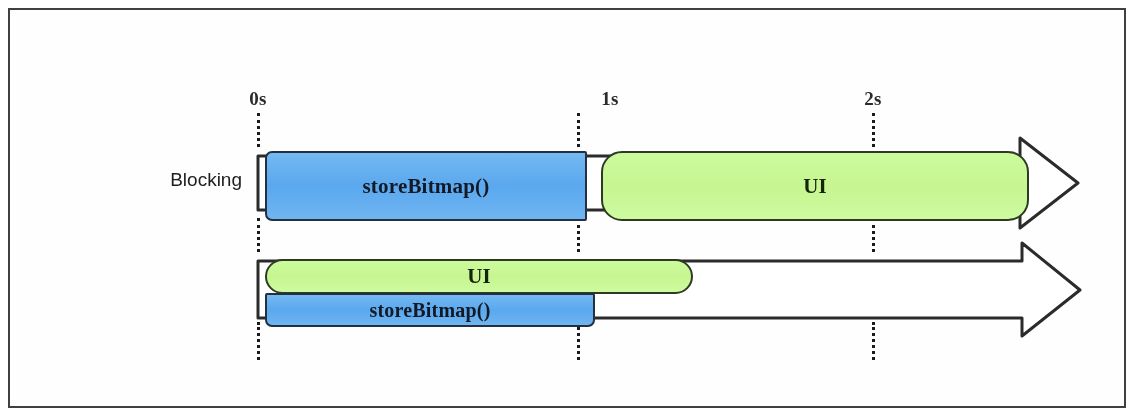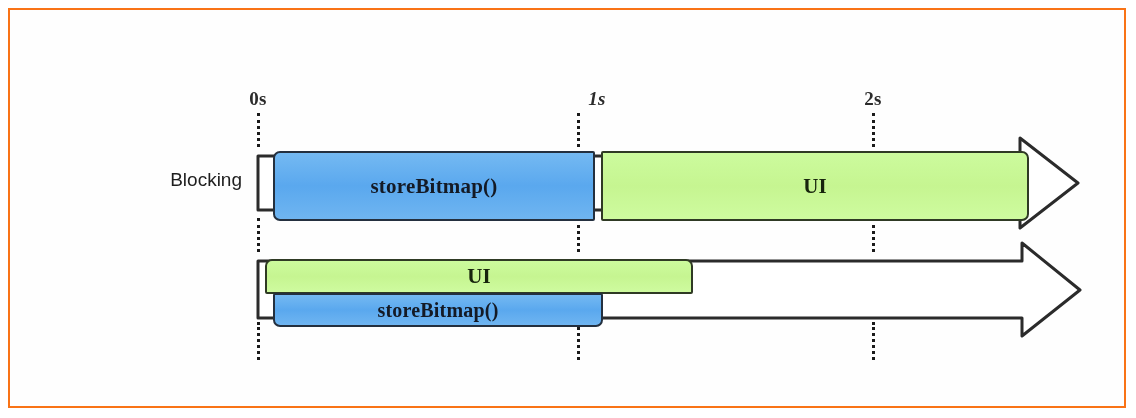--- a/index.html
+++ b/index.html
@@ -16,21 +16,21 @@
   }
 
   
   #figure {
     position: absolute;
     left: 8px;
     top: 8px;
     width: 1118px;
     height: 400px;
     box-sizing: border-box;
-    border: 2px solid #f97316;
+    border: 2px solid #404040;
     background: #fefefe;
   }
 
   
   .tick-label {
     position: absolute;
     font-family: "Liberation Serif", serif;
     font-weight: bold;
     font-size: 19px;
     color: #2b2b2b;
@@ -72,38 +72,38 @@
   }
   .bar-label {
     font-family: "Liberation Serif", serif;
     font-weight: bold;
     font-size: 21px;
     color: #141a25;
     letter-spacing: 0.2px;
     white-space: nowrap;
     pointer-events: none;
   }
-  .bar.blue  { background: linear-gradient(180deg,#74b9f2 0%, #5aa8ee 50%, #6fb5f1 100%); margin-left: 8px; }
+  .bar.blue  { background: linear-gradient(180deg,#74b9f2 0%, #5aa8ee 50%, #6fb5f1 100%); }
   .bar.green { background: linear-gradient(180deg,#ccfb9d 0%, #c6f591 50%, #cefb9f 100%);
-               border-color: #2f3a24; }
+               border-color: #2f3a24; border-radius: 21px; }
   .bar.green .bar-label { color: #17240c; }
 
   
   .edge-right-flat { border-top-right-radius: 2px; border-bottom-right-radius: 2px; }
   .edge-left-flat  { border-top-left-radius: 2px;  border-bottom-left-radius: 2px; }
   .edge-bottom-flat{ border-bottom-left-radius: 2px; border-bottom-right-radius: 2px; }
   .edge-top-flat   { border-top-left-radius: 2px;  border-top-right-radius: 2px; }
 </style>
 </head>
 <body>
 
 <div id="figure">
 
   <div class="tick-label" style="left:248px; top:78px;">0s</div>
-  <div class="tick-label" style="left:587px; top:78px;font-style:italic;">1s</div>
+  <div class="tick-label" style="left:600px; top:78px;">1s</div>
   <div class="tick-label" style="left:863px; top:78px;text-align:right;">2s</div>
 
   <div class="tick-line" style="left:247px; top:103px;  height:34px;"></div>
   <div class="tick-line" style="left:247px; top:208px;  height:34px;"></div>
   <div class="tick-line" style="left:247px; top:312px;  height:38px;"></div>
 
   <div class="tick-line" style="left:567px; top:103px;  height:34px;"></div>
   <div class="tick-line" style="left:567px; top:208px;  height:34px;"></div>
   <div class="tick-line" style="left:567px; top:312px;  height:38px;"></div>
 

